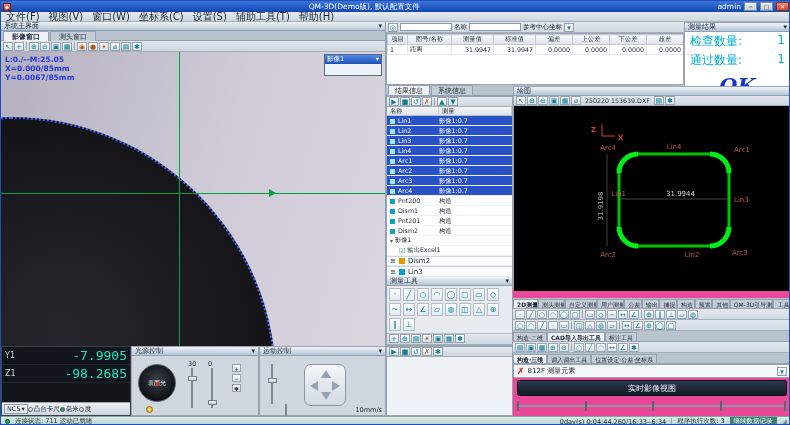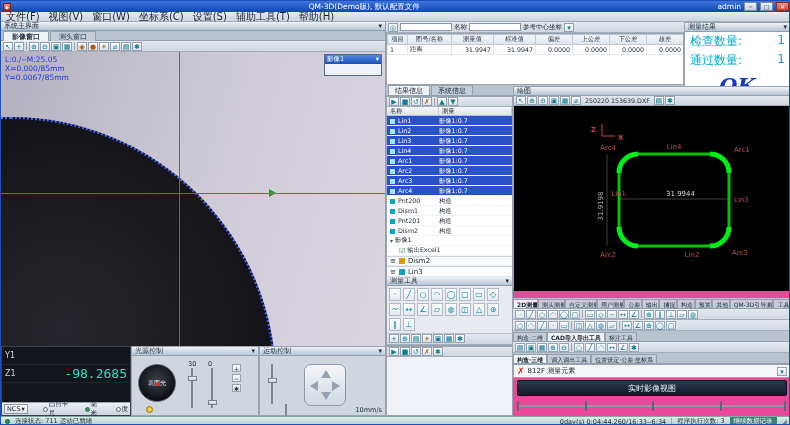--- a/index.html
+++ b/index.html
@@ -25,30 +25,30 @@
 
 .vpanel{position:absolute;left:0;top:21px;width:385px;height:324px;border-right:1px solid #8fa0b2;background:#cdd4dc}
 .ltabs{height:10px;display:flex;background:#b9c3ce;border-bottom:1px solid #93a0af;padding-left:2px;gap:1px}
 .ltab{padding:0 8px;height:10px;line-height:10px;font-size:7px;background:#c4cdd7;border:1px solid #93a0af;border-bottom:none;color:#2a3748}
 .ltab.act{background:#eef2f6;font-weight:bold}
 .video{position:relative;width:100%;height:294px;background:linear-gradient(105deg,#b4b0bf 0%,#cfccd8 55%,#d9d6e0 100%);overflow:hidden}
 .blob{position:absolute;left:-255px;top:65px;width:530px;height:530px;border-radius:50%;background:radial-gradient(circle at 60% 40%,#26262c,#0b0b0e 70%);border:2px dotted #4666ff}
 .chh{position:absolute;left:0;top:141px;width:100%;height:1px;background:#00a33a}
 .chv{position:absolute;left:178px;top:0;width:1px;height:100%;background:#00a33a}
 .charrow{position:absolute;left:268px;top:137px;width:0;height:0;border-top:4px solid transparent;border-bottom:4px solid transparent;border-left:7px solid #00a33a}
-.overlay{position:absolute;left:4px;top:3px;color:#2236dd;font-size:7.5px;line-height:9px;font-weight:normal}
+.overlay{position:absolute;left:4px;top:3px;color:#2236dd;font-size:7.5px;line-height:9px;font-weight:bold}
 .camwin{position:absolute;right:3px;top:2px;width:58px;border:1px solid #5a6b80}
 .camwin .ch{height:9px;background:linear-gradient(#4f86e8,#1c50b6);color:#fff;font-size:6.5px;line-height:9px;padding:0 2px;display:flex}
 .camwin .cb{height:11px;background:#eef1f5}
 
 .dro{position:absolute;left:0;top:345px;width:130px;height:70px;background:#12161b;border:1px solid #39414c}
 .dro-row{display:flex;align-items:center;height:18px;padding:0 3px;border-bottom:1px solid #1f252c}
 .dro-axis{color:#cdd4db;font-size:8px;width:15px}
 .dro-val{flex:1;text-align:right;font-family:"DejaVu Sans Mono",monospace;font-size:13px;color:#21e2c6}
-.dro-ctrl{position:absolute;left:0;bottom:0;width:100%;height:13px;background:linear-gradient(#edf0f4,#ccd4dc);border-top:1px solid #9aa4b0;display:flex;align-items:center;gap:15px;padding:0 2px;font-size:6.5px;color:#1a2736}
+.dro-ctrl{position:absolute;left:0;bottom:0;width:100%;height:13px;background:linear-gradient(#edf0f4,#ccd4dc);border-top:1px solid #9aa4b0;display:flex;align-items:center;gap:0;padding:0 2px;font-size:6.5px;color:#1a2736}
 .csbtn{border:1px solid #8b98a8;background:linear-gradient(#fff,#dde3ea);padding:0 2px;height:10px;line-height:9px;display:flex;gap:1px}
 .rdot{width:5px;height:5px;border-radius:50%;border:1px solid #56636f;background:#fff;flex:0 0 auto}
 .rdot.on{background:#18a058}
 .ritem{display:flex;align-items:center;gap:1px}
 
 .light{position:absolute;left:130px;top:345px;width:128px;height:70px;background:#cfd6dd;border:1px solid #9aa4b0}
 .light .body{position:relative;height:60px}
 .lamp{position:absolute;left:6px;top:8px;width:38px;height:38px;border-radius:50%;background:radial-gradient(circle at 50% 42%,#3c4149,#0d0f13 72%);border:1px solid #596470;color:#e6eaef;font-size:6px;display:flex;align-items:center;justify-content:center}
 .lamp::after{content:"";position:absolute;left:17px;top:17px;width:4px;height:4px;border-radius:50%;background:#e03020}
 .lampdot{position:absolute;left:14px;top:50px;width:7px;height:7px;border-radius:50%;background:radial-gradient(#ffe680,#d8a400);border:1px solid #9a7400}
@@ -202,20 +202,21 @@
           <span>▾</span>
         </div>
         <div class="cb"></div>
       </div>
     </div>
   </div>
 
   <div class="dro">
     <div class="dro-row">
       <span class="dro-axis">Y1</span>
+      <span class="dro-val">-7.9905</span>
     </div>
     <div class="dro-row">
       <span class="dro-axis">Z1</span>
       <span class="dro-val">-98.2685</span>
     </div>
     <div class="dro-ctrl">
       <span class="csbtn">
         <span>NCS</span>
           <span>▾</span>
       </span>

